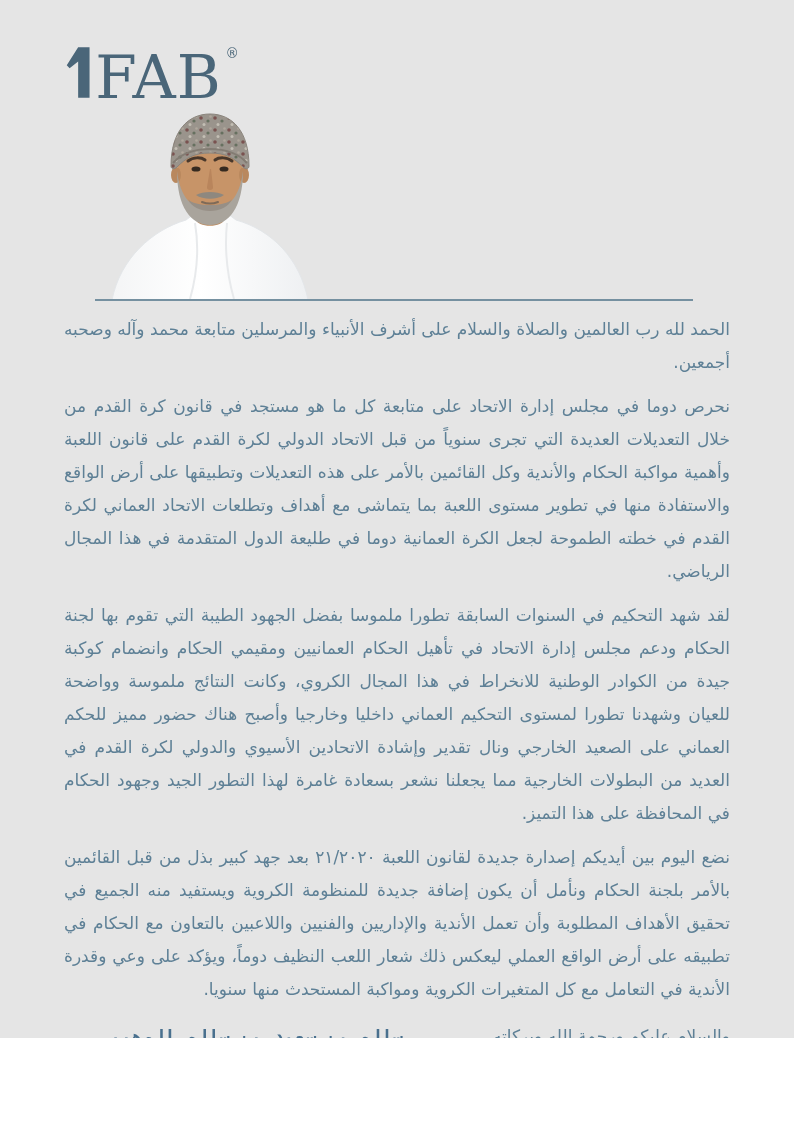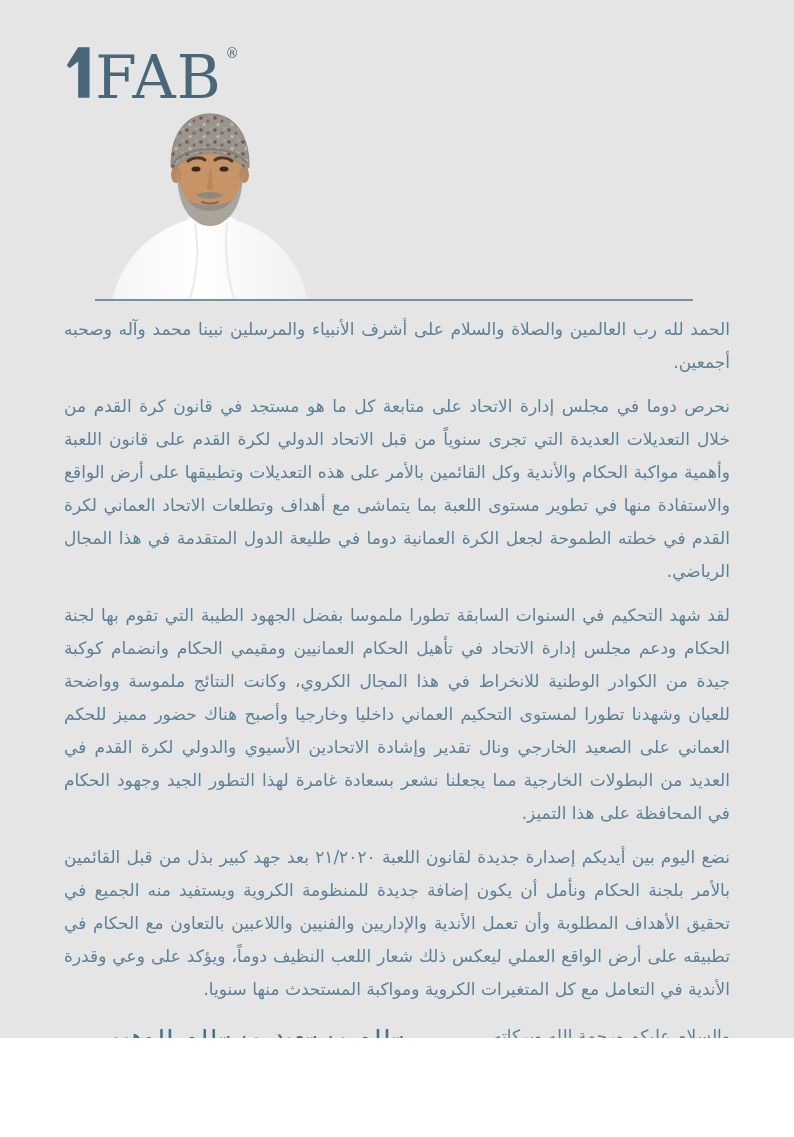--- a/index.html
+++ b/index.html
@@ -136,21 +136,21 @@
       <path d="M102,99 C107,101 113,101 118,99" stroke="#7d6a58" stroke-width="2" fill="none" stroke-linecap="round"></path>
 
       <path d="M71,63 C71,28 88,11 110,11 C132,11 149,28 149,63 C149,66 146,67 143,64 C134,55 126,50 110,50 C94,50 86,55 77,64 C74,67 71,66 71,63 Z" fill="url(#capPattern)" stroke="#8a847c" stroke-width="1"></path>
       <path d="M73,60 C80,52 93,46 110,46 C127,46 140,52 147,60" fill="none" stroke="#837c73" stroke-width="2"></path>
     </svg>
   </div>
 
   <div class="divider"></div>
 
   <div class="content">
-    <p>الحمد لله رب العالمين والصلاة والسلام على أشرف الأنبياء والمرسلين نبينا محمد وآله وصحبه أجمعين.</p>
+    <p>الحمد لله رب العالمين والصلاة والسلام على أشرف الأنبياء والمرسلين متابعة محمد وآله وصحبه أجمعين.</p>
     <p>نحرص دوما في مجلس إدارة الاتحاد على متابعة كل ما هو مستجد في قانون كرة القدم من خلال التعديلات العديدة التي تجرى سنوياً من قبل الاتحاد الدولي لكرة القدم على قانون اللعبة وأهمية مواكبة الحكام والأندية وكل القائمين بالأمر على هذه التعديلات وتطبيقها على أرض الواقع والاستفادة منها في تطوير مستوى اللعبة بما يتماشى مع أهداف وتطلعات الاتحاد العماني لكرة القدم في خطته الطموحة لجعل الكرة العمانية دوما في طليعة الدول المتقدمة في هذا المجال الرياضي.</p>
     <p>لقد شهد التحكيم في السنوات السابقة تطورا ملموسا بفضل الجهود الطيبة التي تقوم بها لجنة الحكام ودعم مجلس إدارة الاتحاد في تأهيل الحكام العمانيين ومقيمي الحكام وانضمام كوكبة جيدة من الكوادر الوطنية للانخراط في هذا المجال الكروي، وكانت النتائج ملموسة وواضحة للعيان وشهدنا تطورا لمستوى التحكيم العماني داخليا وخارجيا وأصبح هناك حضور مميز للحكم العماني على الصعيد الخارجي ونال تقدير وإشادة الاتحادين الأسيوي والدولي لكرة القدم في العديد من البطولات الخارجية مما يجعلنا نشعر بسعادة غامرة لهذا التطور الجيد وجهود الحكام في المحافظة على هذا التميز.</p>
     <p>نضع اليوم بين أيديكم إصدارة جديدة لقانون اللعبة ٢١/٢٠٢٠ بعد جهد كبير بذل من قبل القائمين بالأمر بلجنة الحكام ونأمل أن يكون إضافة جديدة للمنظومة الكروية ويستفيد منه الجميع في تحقيق الأهداف المطلوبة وأن تعمل الأندية والإداريين والفنيين واللاعبين بالتعاون مع الحكام في تطبيقه على أرض الواقع العملي ليعكس ذلك شعار اللعب النظيف دوماً، ويؤكد على وعي وقدرة الأندية في التعامل مع كل المتغيرات الكروية ومواكبة المستحدث منها سنويا.</p>
     <p class="closing">والسلام عليكم ورحمة الله وبركاته</p>
   </div>
 
   <div class="signature">
     <div>سالم بن سعيد بن سالم الوهيبي</div>
   </div>
 

